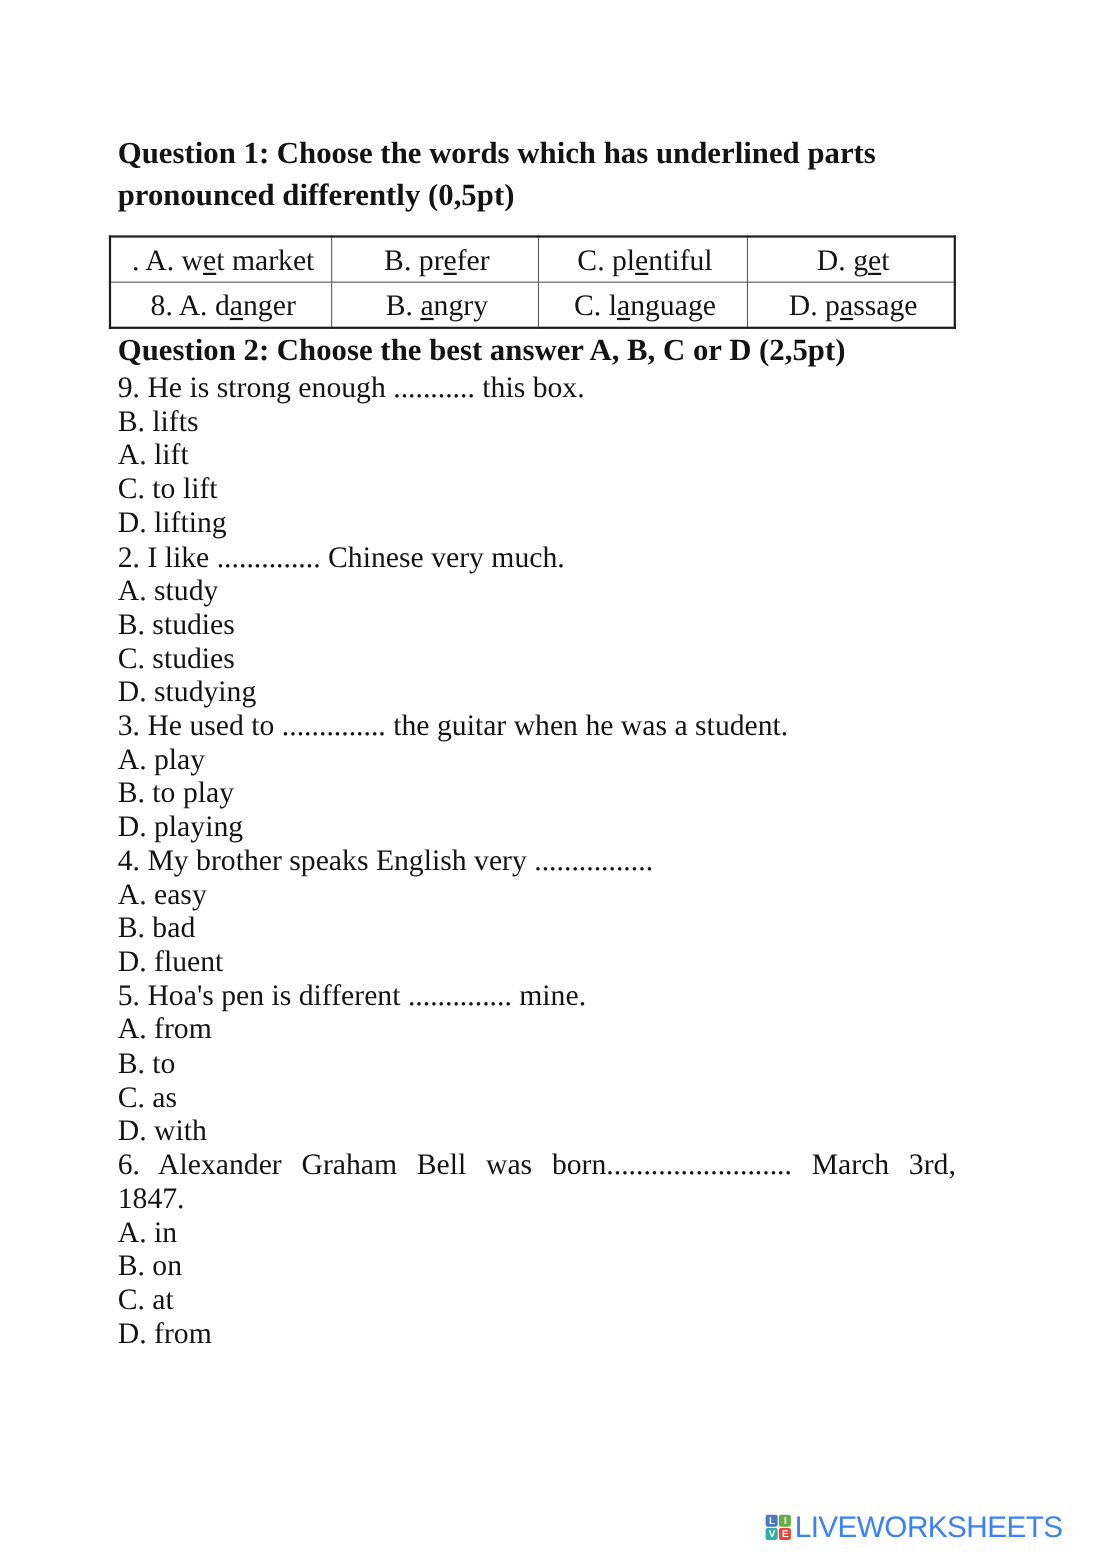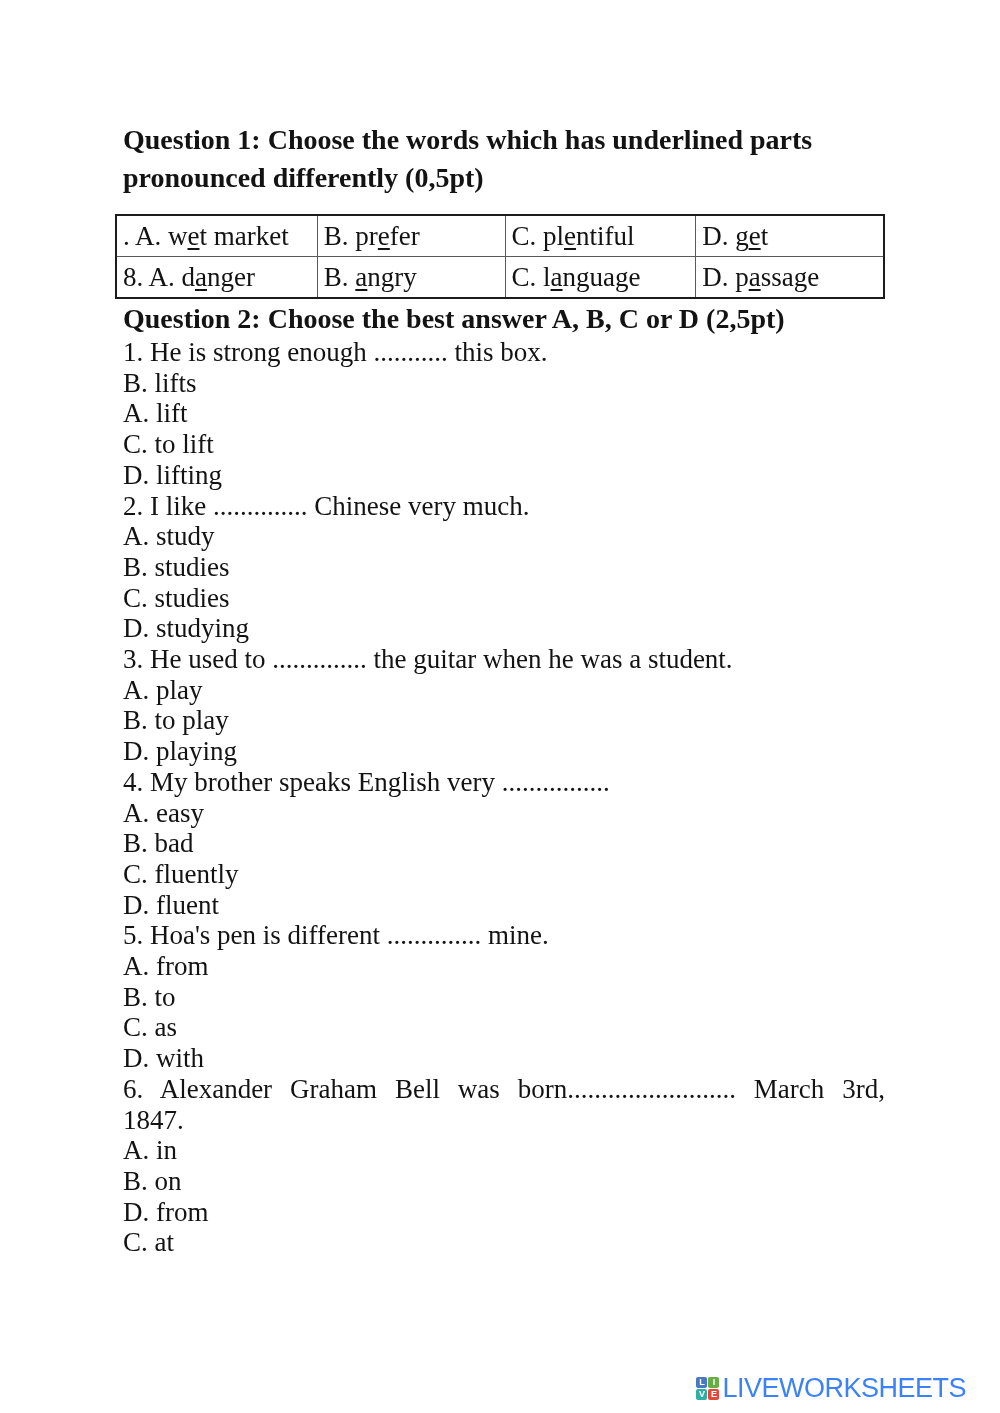--- a/index.html
+++ b/index.html
@@ -7,21 +7,21 @@
     position: relative;
     width: 1000px;
     height: 1413px;
     background: #ffffff;
     font-family: "Liberation Serif", serif;
     color: #131313;
     overflow: hidden;
   }
   .content {
     position: absolute;
-    left: 123px;
+    left: 107px;
     top: 121px;
     width: 762px;
   }
   .h-line {
     font-weight: 700;
     font-size: 28px;
     line-height: 38px;
     white-space: nowrap;
   }
   table.pron {
@@ -31,20 +31,21 @@
     table-layout: fixed;
   }
   table.pron td {
     border: 1px solid #5a5a5a;
     height: 40px;
     padding: 0 2px 0 6px;
     font-size: 27px;
     vertical-align: middle;
     white-space: nowrap;
     overflow: hidden;
+    text-align: center;
   }
   td.c0 { width: 197px; }
   td.c1 { width: 195px; }
   td.c2 { width: 192px; }
   td.c3 { width: 191px; }
   .u {
     text-decoration: underline;
     text-underline-offset: 3px;
     text-decoration-thickness: 2px;
   }
@@ -125,55 +126,54 @@
         <td class="c0"><span>8. A. d</span><span class="u">a</span><span>nger</span></td>
         <td class="c1"><span>B. </span><span class="u">a</span><span>ngry</span></td>
         <td class="c2"><span>C. l</span><span class="u">a</span><span>nguage</span></td>
         <td class="c3"><span>D. p</span><span class="u">a</span><span>ssage</span></td>
       </tr>
     </tbody>
       </table>
 
     <div class="q2h">Question 2: Choose the best answer A, B, C or D (2,5pt)</div>
 
-    <div class="line">1. He is strong enough ........... this box.</div>
+    <div class="line">9. He is strong enough ........... this box.</div>
     <div class="line">B. lifts</div>
     <div class="line">A. lift</div>
     <div class="line">C. to lift</div>
     <div class="line">D. lifting</div>
 
     <div class="line">2. I like .............. Chinese very much.</div>
     <div class="line">A. study</div>
     <div class="line">B. studies</div>
     <div class="line">C. studies</div>
     <div class="line">D. studying</div>
 
     <div class="line">3. He used to .............. the guitar when he was a student.</div>
     <div class="line">A. play</div>
     <div class="line">B. to play</div>
     <div class="line">D. playing</div>
 
     <div class="line">4. My brother speaks English very ................</div>
     <div class="line">A. easy</div>
     <div class="line">B. bad</div>
-    <div class="line">C. fluently</div>
     <div class="line">D. fluent</div>
 
     <div class="line">5. Hoa's pen is different .............. mine.</div>
     <div class="line">A. from</div>
     <div class="line">B. to</div>
     <div class="line">C. as</div>
     <div class="line">D. with</div>
 
     <div class="line jline">6. Alexander Graham Bell was born......................... March 3rd,</div>
     <div class="line">1847.</div>
     <div class="line">A. in</div>
     <div class="line">B. on</div>
+    <div class="line">C. at</div>
     <div class="line">D. from</div>
-    <div class="line">C. at</div>
 
   </div>
 
   <div class="footer">
     <div class="logo-grid">
       <span class="sq sq0">L</span>
       <span class="sq sq1">I</span>
       <span class="sq sq2">V</span>
       <span class="sq sq3">E</span>
     </div>

